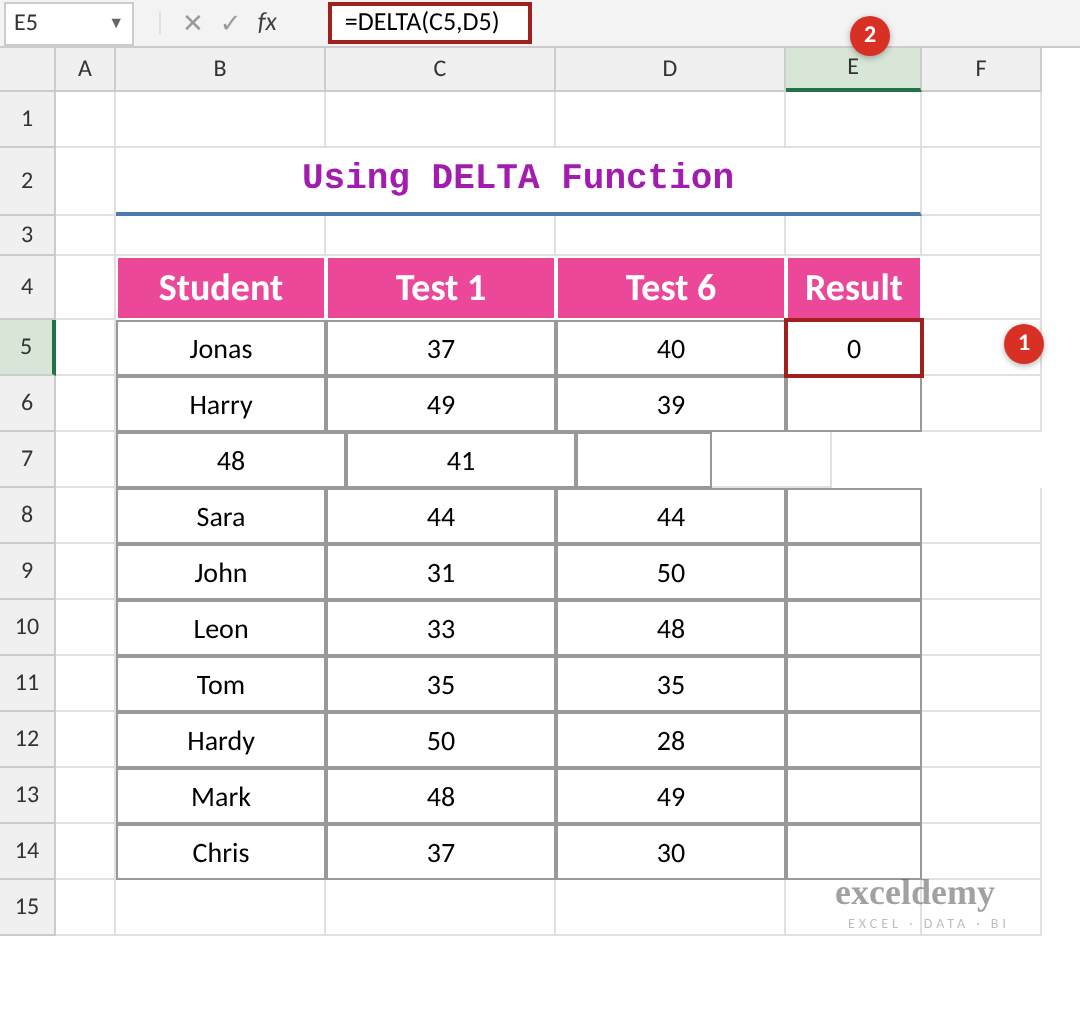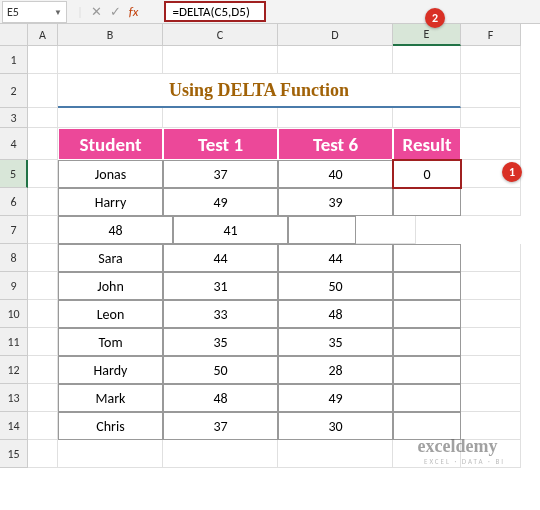--- a/index.html
+++ b/index.html
@@ -4,38 +4,38 @@
   <style>
     * { margin: 0; padding: 0; box-sizing: border-box; }
     body { font-family: Calibri, Arial, sans-serif; font-size: 14px; background: #fff; position: relative; width: 540px; height: 510px; overflow: hidden; }
     
     .formula-bar { display: flex; align-items: center; height: 24px; background: #f3f3f3; border-bottom: 1px solid #ccc; }
     .name-box { width: 65px; height: 22px; background: #fff; border: 1px solid #ccc; display: flex; align-items: center; justify-content: space-between; padding: 0 4px; margin-left: 2px; }
     .name-box-txt { font-size: 12px; color: #333; }
     .name-box-drop { font-size: 8px; color: #666; }
     .fb-icons { display: flex; align-items: center; gap: 8px; padding: 0 10px; color: #999; font-size: 13px; }
     .fb-icons .sep { color: #ddd; }
-    .fx { font-style: italic; font-size: 13px; color: #c2410c; }
+    .fx { font-style: italic; font-size: 13px; color: #404040; }
     .formula-container { flex: 1; display: flex; align-items: center; }
     .formula-highlight { border: 2px solid #a02020; padding: 1px 14px 1px 6px; height: 21px; font-size: 13px; display: flex; align-items: center; background: #fff; margin-left: 16px; }
     .corner { width: 28px; height: 22px; background: #f0f0f0; border-right: 1px solid #ccc; border-bottom: 1px solid #ccc; }
     .col-headers { display: flex; }
     .col-head { height: 22px; background: #f0f0f0; border-right: 1px solid #ccc; border-bottom: 1px solid #ccc; display: flex; align-items: center; justify-content: center; font-size: 12px; color: #333; }
     .col-head.sel { background: #d8e6d8; border-bottom: 2px solid #217346; }
     .row-headers { width: 28px; }
     .row-head { height: 28px; background: #f0f0f0; border-right: 1px solid #ccc; border-bottom: 1px solid #ccc; display: flex; align-items: center; justify-content: center; font-size: 12px; color: #333; }
     .row-head.sel { background: #d8e6d8; border-right: 2px solid #217346; }
     
     .cells { position: relative; }
     .cell-row { display: flex; }
     .cell { height: 28px; border-right: 1px solid #e0e0e0; border-bottom: 1px solid #e0e0e0; display: flex; align-items: center; justify-content: center; font-size: 14px; background: #fff; }
     
     .wA { width: 30px; } .wB { width: 105px; } .wC { width: 115px; } .wD { width: 115px; } .wE { width: 68px; } .wF { width: 60px; }
     
-    .title-cell { grid-column: span 4; font-weight: bold; font-size: 18px; color: #a16207; font-family: Liberation Serif, serif; }
+    .title-cell { grid-column: span 4; font-weight: bold; font-size: 18px; color: #a21caf; font-family: Liberation Mono, monospace; }
     .title-underline { border-bottom: 2px solid #4a7baa; }
     
     .th-cell { background: #ec4899; color: #fff; font-weight: bold; font-size: 19px; border: 1px solid #fff; }
     .data-cell { border: 1px solid #999; background: #fff; }
     
     .sel-cell { outline: 2px solid #a02020; outline-offset: -1px; position: relative; z-index: 2; }
     
     .callout { position: absolute; width: 20px; height: 20px; border-radius: 50%; background: #d93025; color: #fff; font-size: 12px; font-weight: bold; display: flex; align-items: center; justify-content: center; z-index: 10; box-shadow: 0 1px 3px rgba(0,0,0,.3); }
     .c1 { top: 162px; left: 502px; }
     .c2 { top: 8px; left: 425px; }

